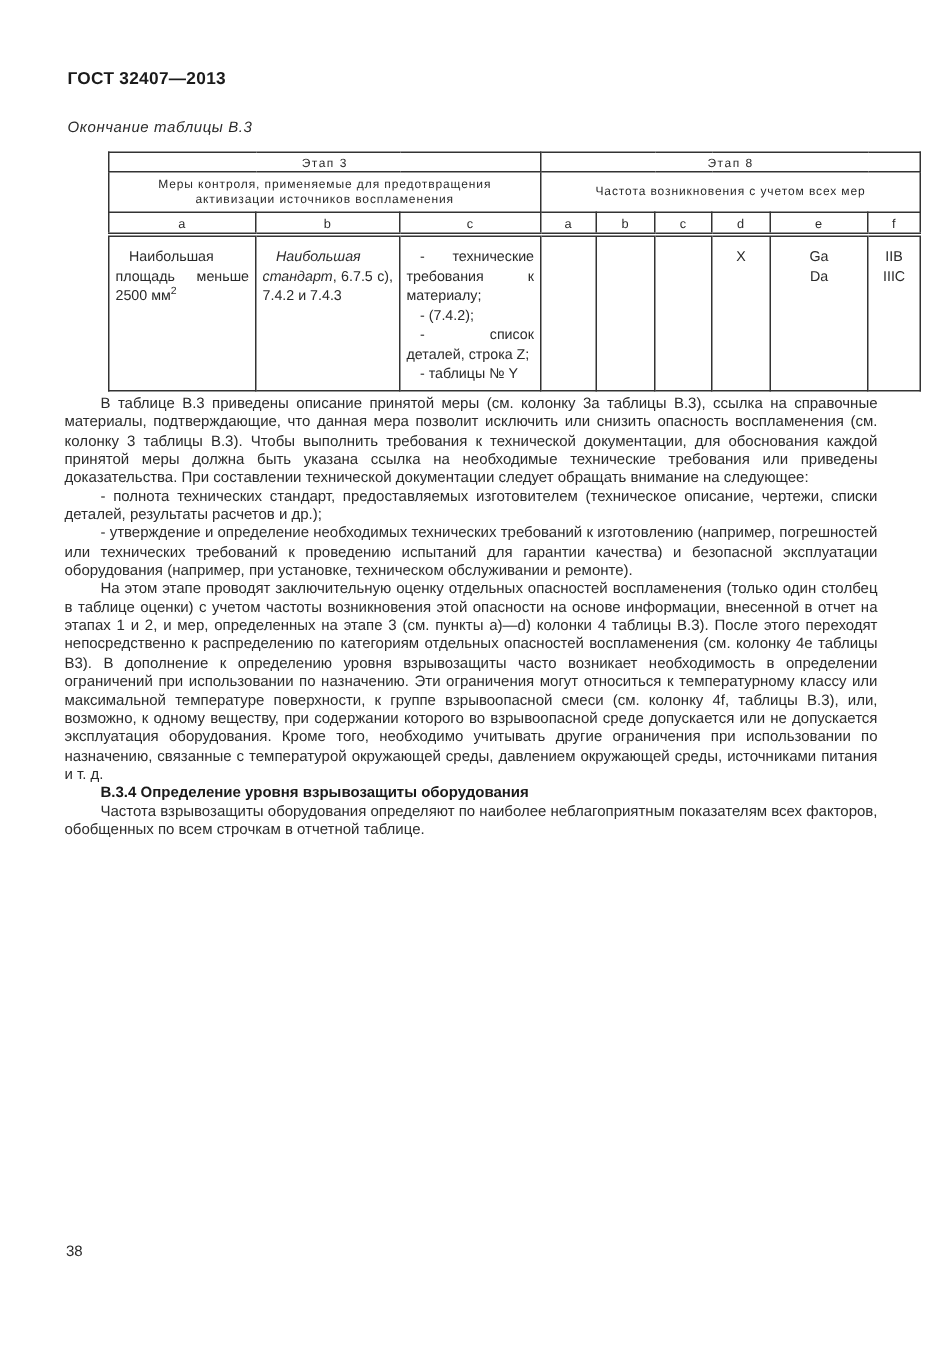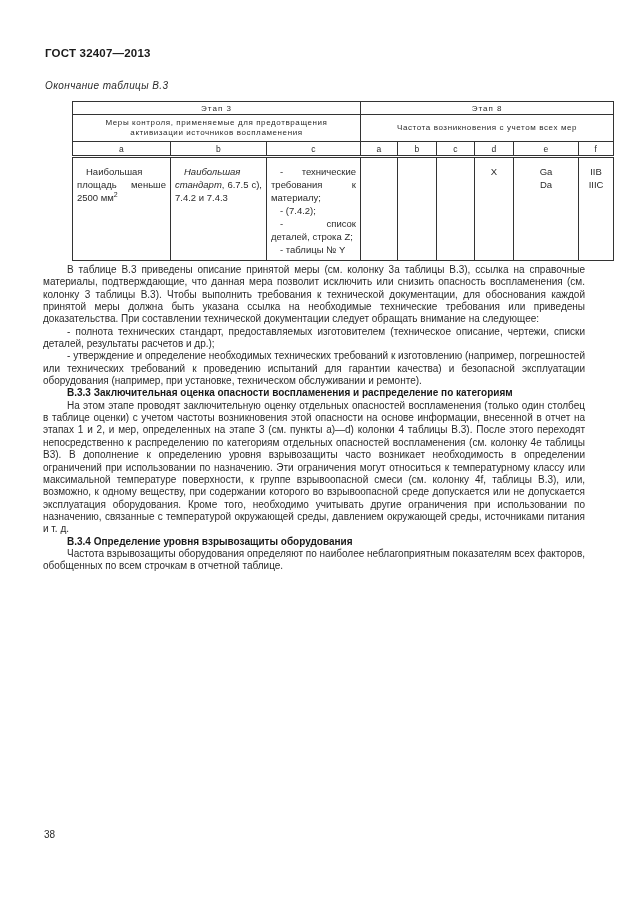--- a/index.html
+++ b/index.html
@@ -165,19 +165,18 @@
       <div>IIIC</div>
     </td>
   </tr>
 </tbody>
   </table>
 
 <div class="body-text">
   <p>В таблице В.3 приведены описание принятой меры (см. колонку 3а таблицы В.3), ссылка на справочные материалы, подтверждающие, что данная мера позволит исключить или снизить опасность воспламенения (см. колонку 3 таблицы В.3). Чтобы выполнить требования к технической документации, для обоснования каждой принятой меры должна быть указана ссылка на необходимые технические требования или приведены доказательства. При составлении технической документации следует обращать внимание на следующее:</p>
   <p>- полнота технических стандарт, предоставляемых изготовителем (техническое описание, чертежи, списки деталей, результаты расчетов и др.);</p>
   <p>- утверждение и определение необходимых технических требований к изготовлению (например, погрешностей или технических требований к проведению испытаний для гарантии качества) и безопасной эксплуатации оборудования (например, при установке, техническом обслуживании и ремонте).</p>
-  <p class="bold-head">В.3.3 Заключительная оценка опасности воспламенения и распределение по категориям</p>
   <p>На этом этапе проводят заключительную оценку отдельных опасностей воспламенения (только один столбец в таблице оценки) с учетом частоты возникновения этой опасности на основе информации, внесенной в отчет на этапах 1 и 2, и мер, определенных на этапе 3 (см. пункты а)—d) колонки 4 таблицы В.3). После этого переходят непосредственно к распределению по категориям отдельных опасностей воспламенения (см. колонку 4е таблицы В3). В дополнение к определению уровня взрывозащиты часто возникает необходимость в определении ограничений при использовании по назначению. Эти ограничения могут относиться к температурному классу или максимальной температуре поверхности, к группе взрывоопасной смеси (см. колонку 4f, таблицы В.3), или, возможно, к одному веществу, при содержании которого во взрывоопасной среде допускается или не допускается эксплуатация оборудования. Кроме того, необходимо учитывать другие ограничения при использовании по назначению, связанные с температурой окружающей среды, давлением окружающей среды, источниками питания и т. д.</p>
   <p class="bold-head">В.3.4 Определение уровня взрывозащиты оборудования</p>
   <p>Частота взрывозащиты оборудования определяют по наиболее неблагоприятным показателям всех факторов, обобщенных по всем строчкам в отчетной таблице.</p>
 </div>
 
 <div class="page-number">38</div>
 
 </body></html>

